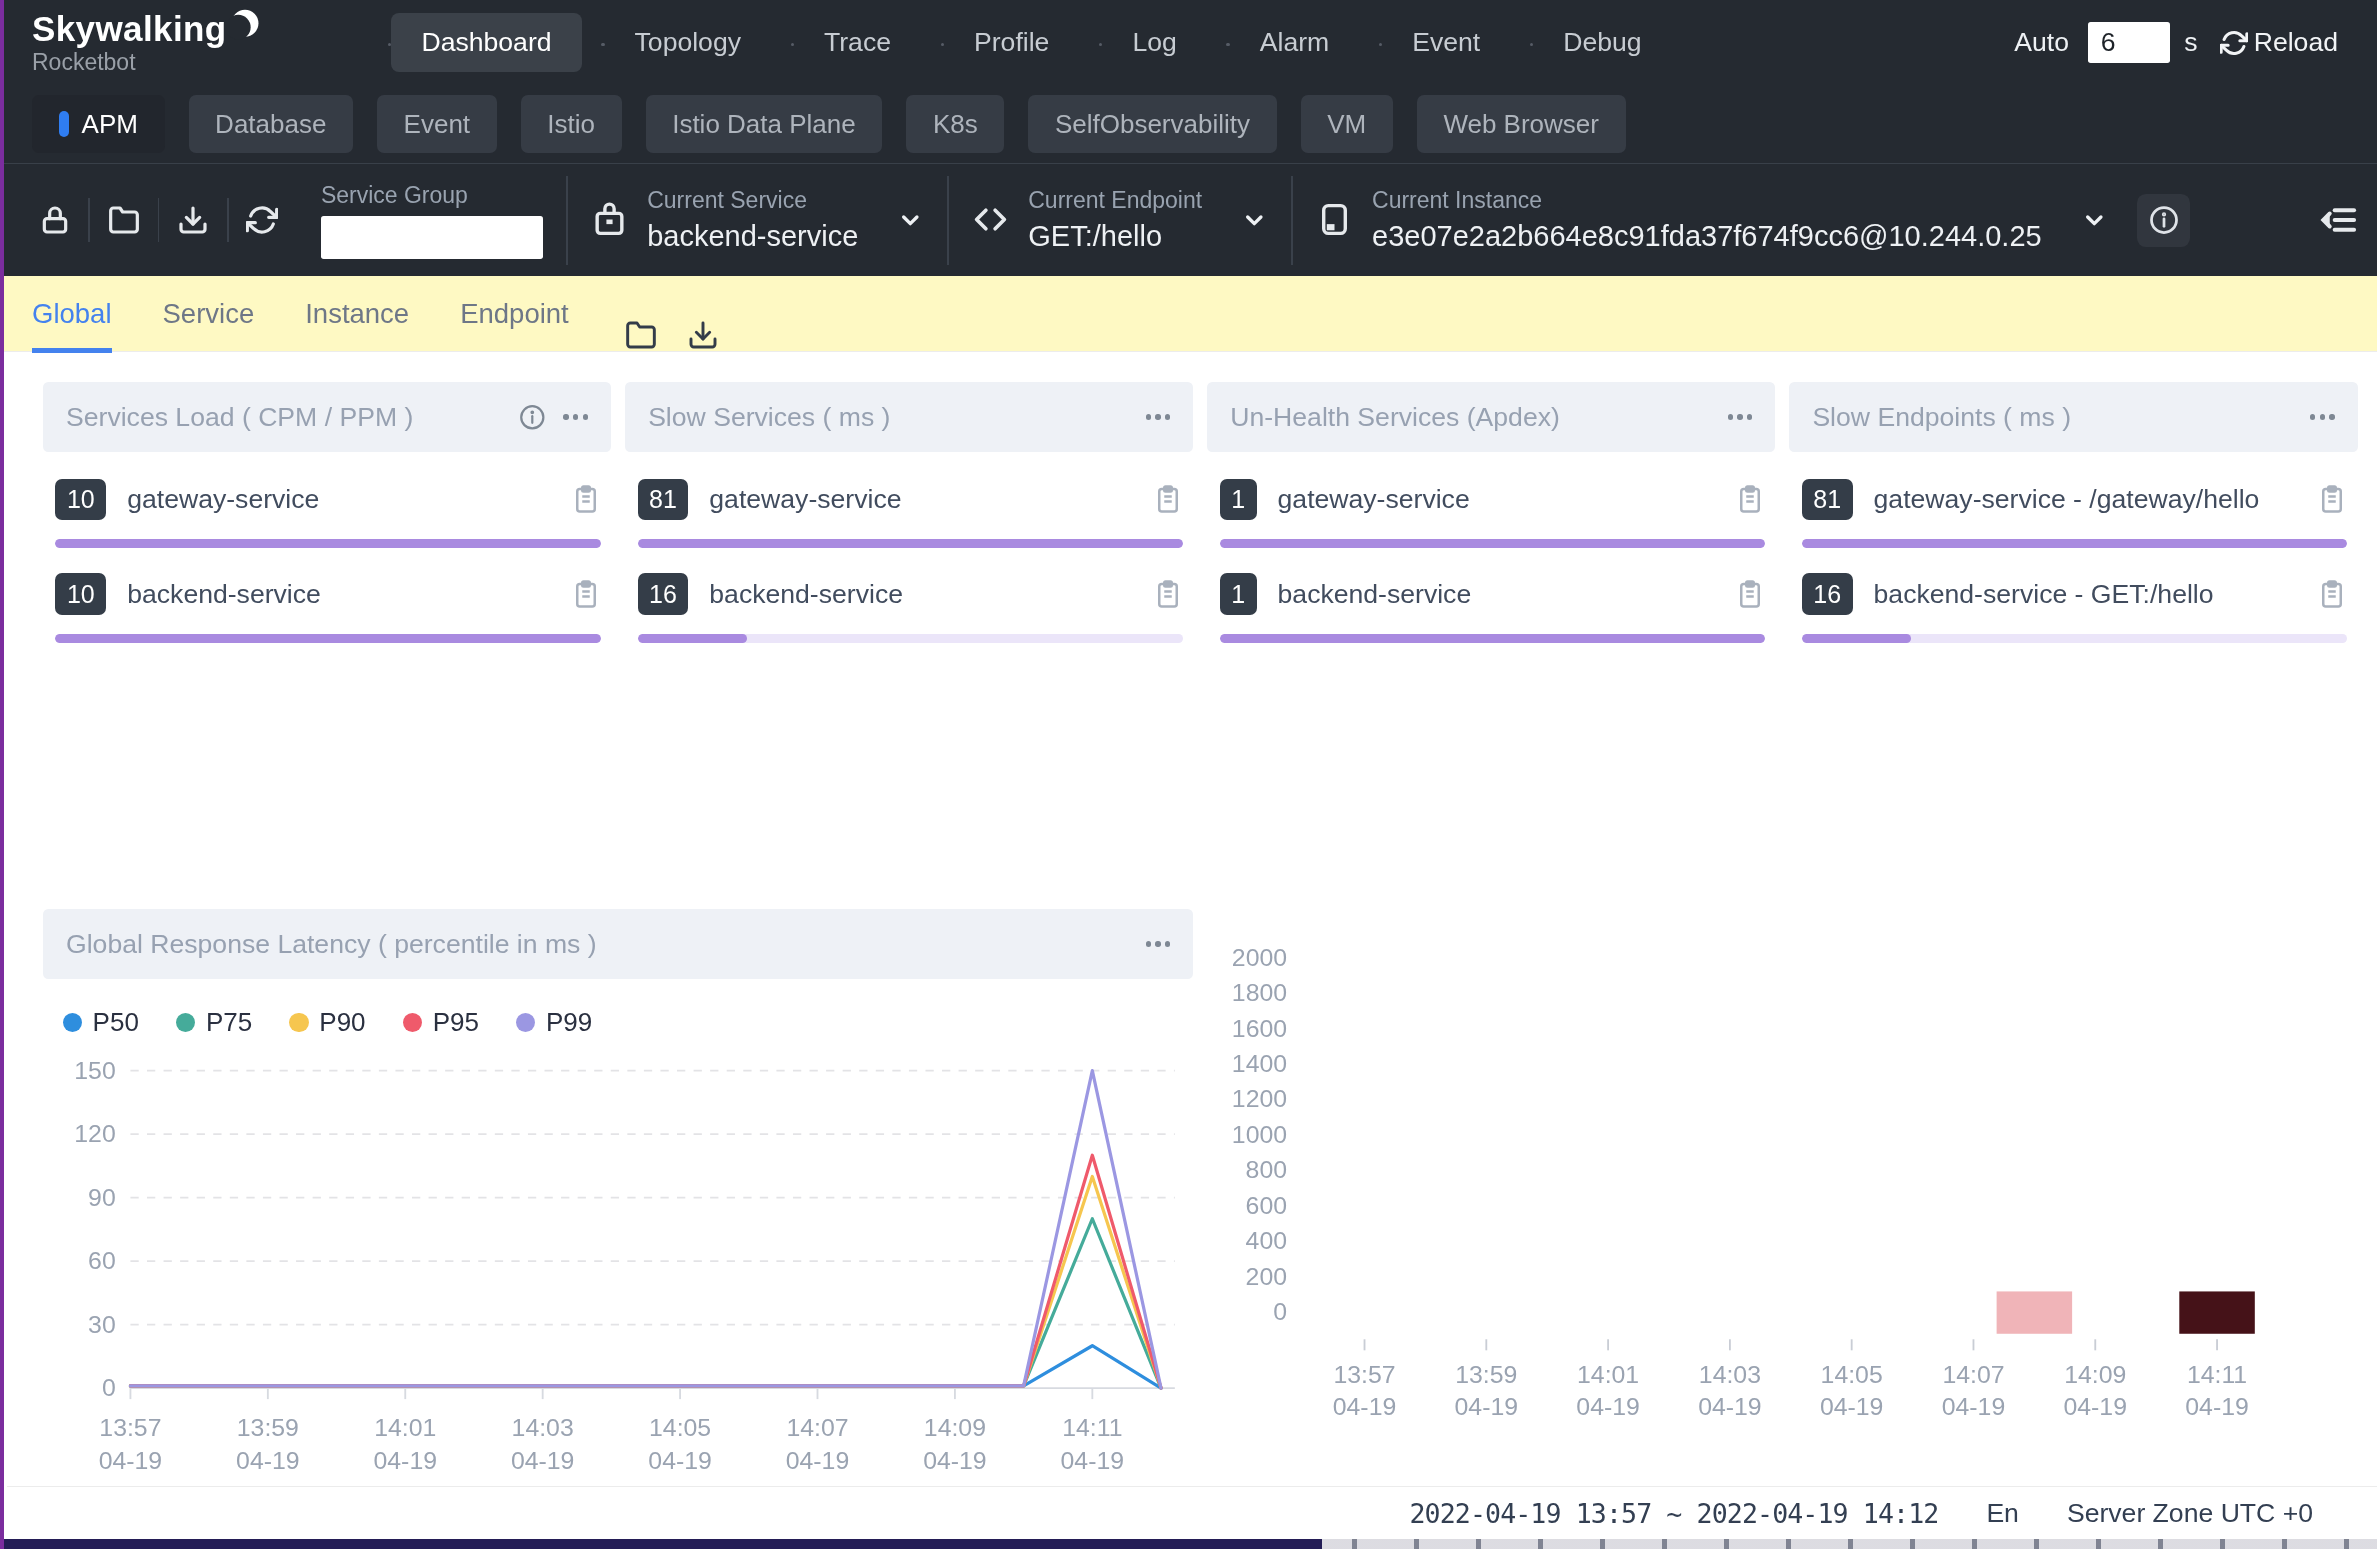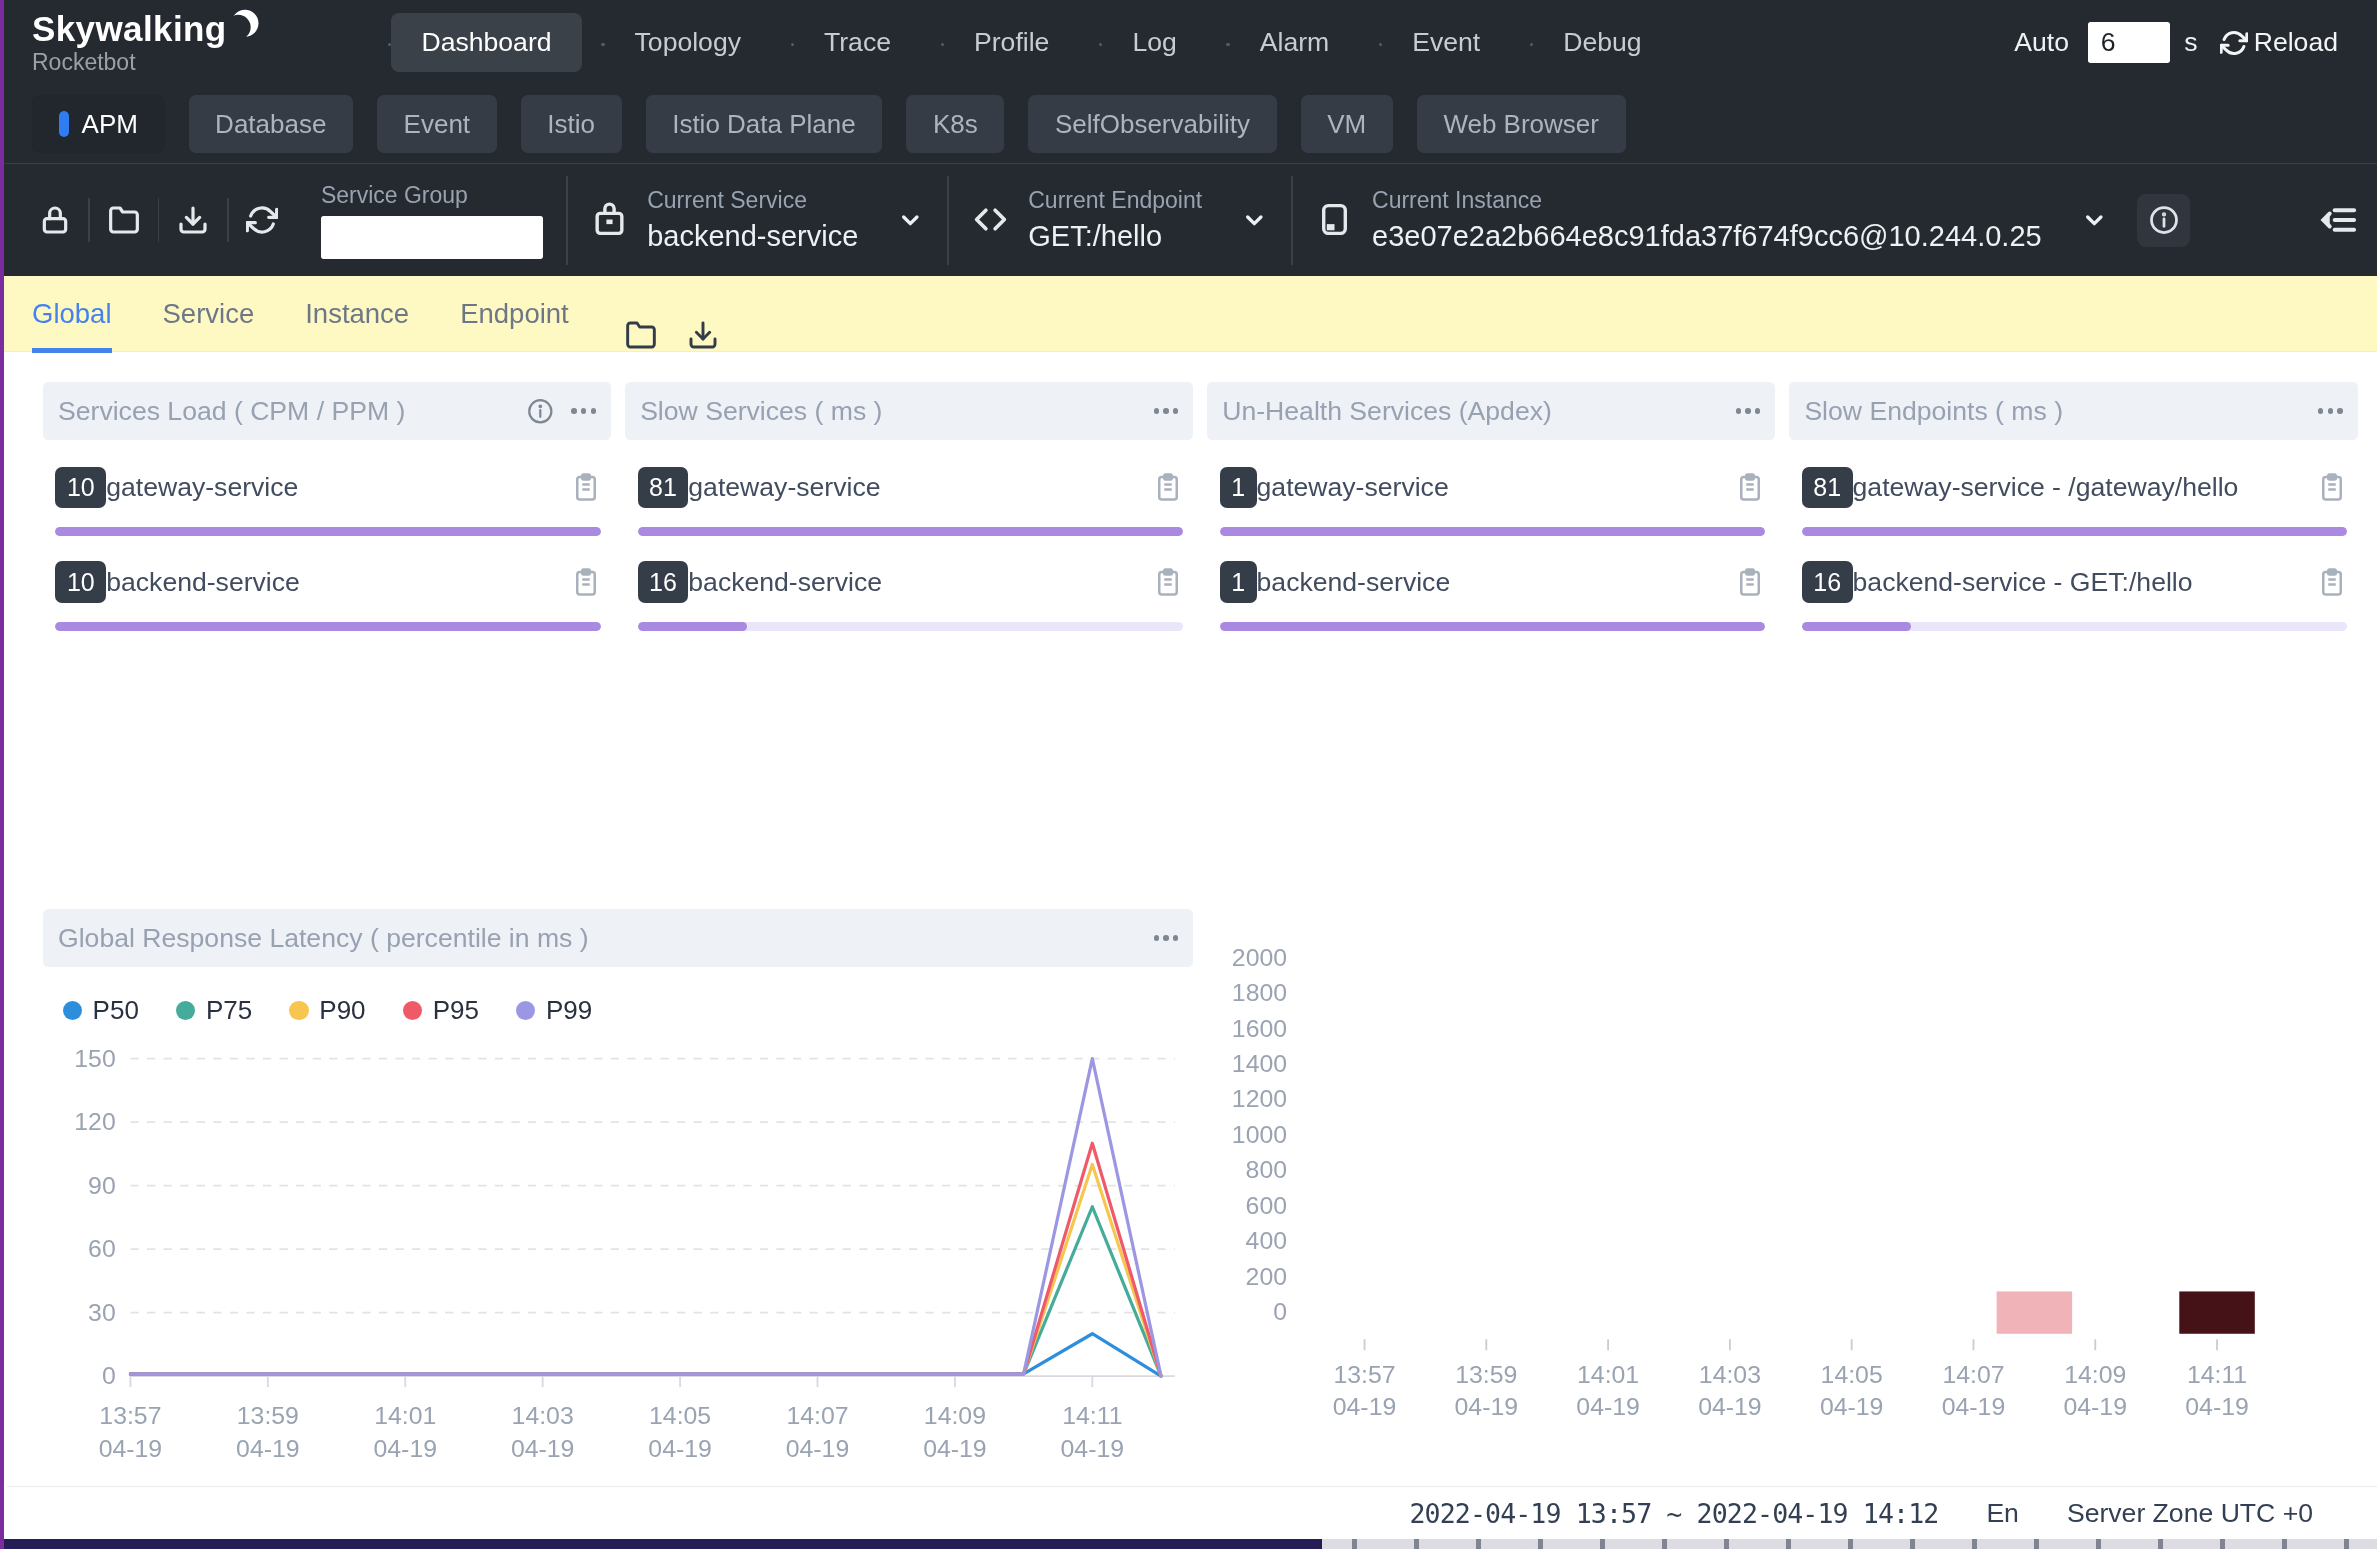--- a/index.html
+++ b/index.html
@@ -54,28 +54,28 @@
   .view-tabs { height:76px; background:#fef9c3; display:flex; align-items:flex-end; padding-left:32px; border-bottom:1.8px solid #ececec; }
   .view-tab { font-size:27.5px; color:#6e7787; margin-right:51px; height:100%; display:flex; align-items:center; position:relative; cursor:pointer; }
   .view-tab.active { color:#4482ee; }
   .view-tab.active::after { content:''; position:absolute; bottom:-1.8px; left:0; right:0; height:4.4px; background:#4482ee; }
   .tab-tools { display:flex; align-items:center; gap:30px; margin-left:5.3px; }
   .tab-tool { cursor:pointer; display:flex; }
 
   
   .cards-row { display:flex; gap:14px; padding:30px 19.5px 0 43px; height:525px; }
   .card { flex:1; min-width:0; }
-  .card-header { height:58px; background:#eef1f6; border-radius:5.3px; display:flex; align-items:center; padding:0 15px; }
+  .card-header { height:70px; background:#eef1f6; border-radius:5.3px; display:flex; align-items:center; padding:0 23px; }
   .card-title { font-size:26.6px; color:#97a1b1; white-space:nowrap; overflow:hidden; }
   .card-actions { margin-left:auto; display:flex; align-items:center; gap:17.7px; }
   .more-dots { display:flex; gap:4.4px; cursor:pointer; }
   .more-dots i { width:5.3px; height:5.3px; border-radius:50%; background:#7e8894; }
   .card-body { padding:26.6px 10.6px 0 12.4px; }
   .card-item { margin-bottom:25px; cursor:pointer; }
-  .item-top { display:flex; align-items:center; }
+  .item-top { display:flex; align-items:center; gap:21px; }
   .badge { background:#343d48; color:#fff; font-size:25px; border-radius:7px; padding:6.2px 11.5px; min-width:26.6px; text-align:center; }
   .item-name { font-size:26.6px; color:#414c5e; white-space:nowrap; overflow:hidden; }
   .clip-btn { margin-left:auto; cursor:pointer; display:flex; }
   .bar { height:8.9px; border-radius:4.4px; background:#ebe5f9; margin-top:19.5px; overflow:hidden; }
   .bar-fill { height:100%; background:#a98ae0; border-radius:4.4px; }
 
   
   .charts-row { display:flex; gap:14px; padding:32px 19.5px 0 43px; }
   .chart-card { flex:1; min-width:0; }
   .legend { display:flex; gap:37px; padding:28px 0 5.3px 19.5px; align-items:center; }

